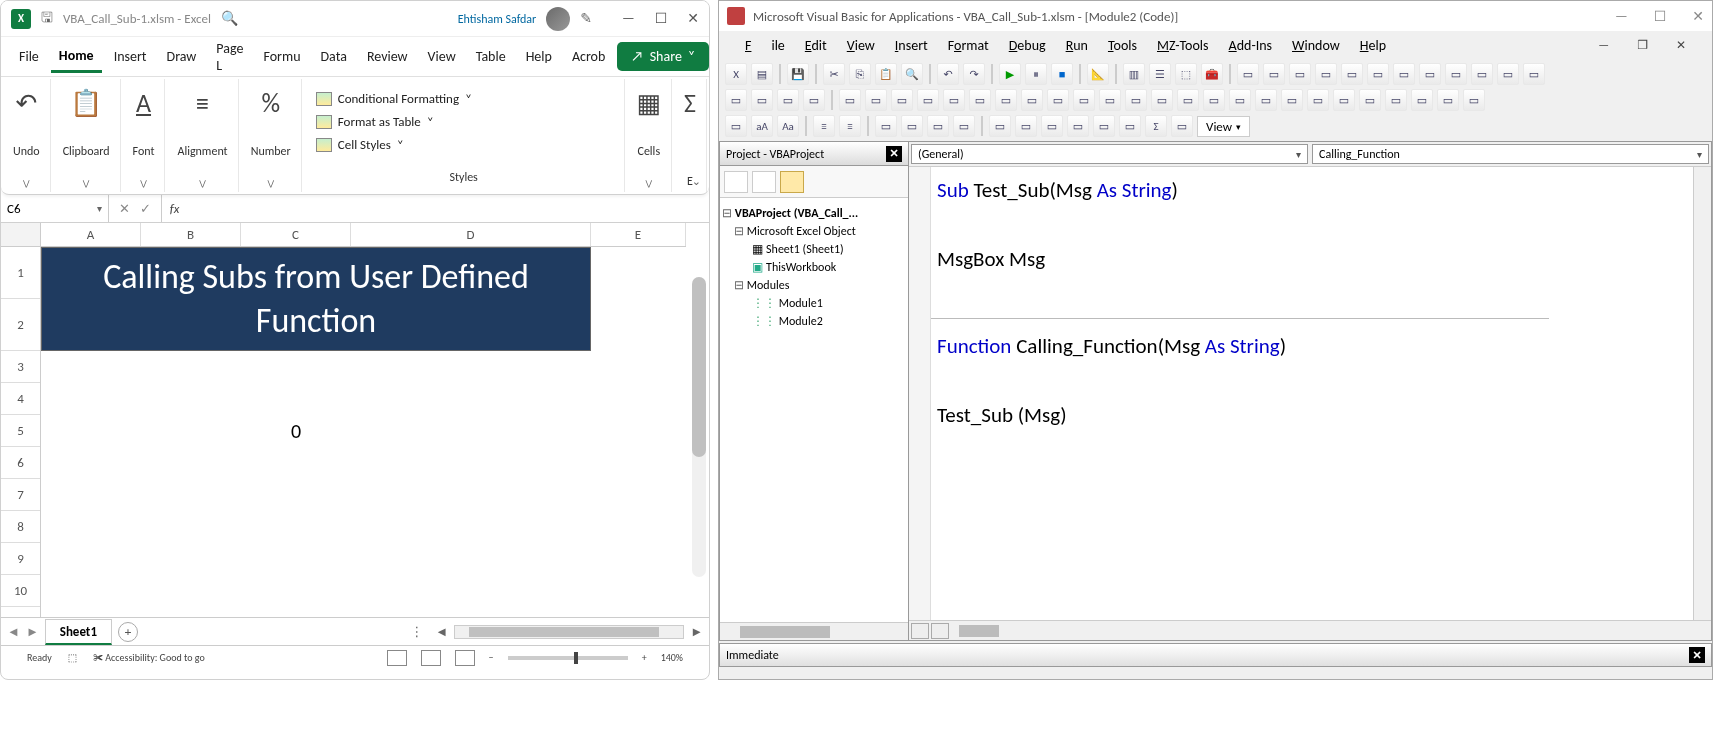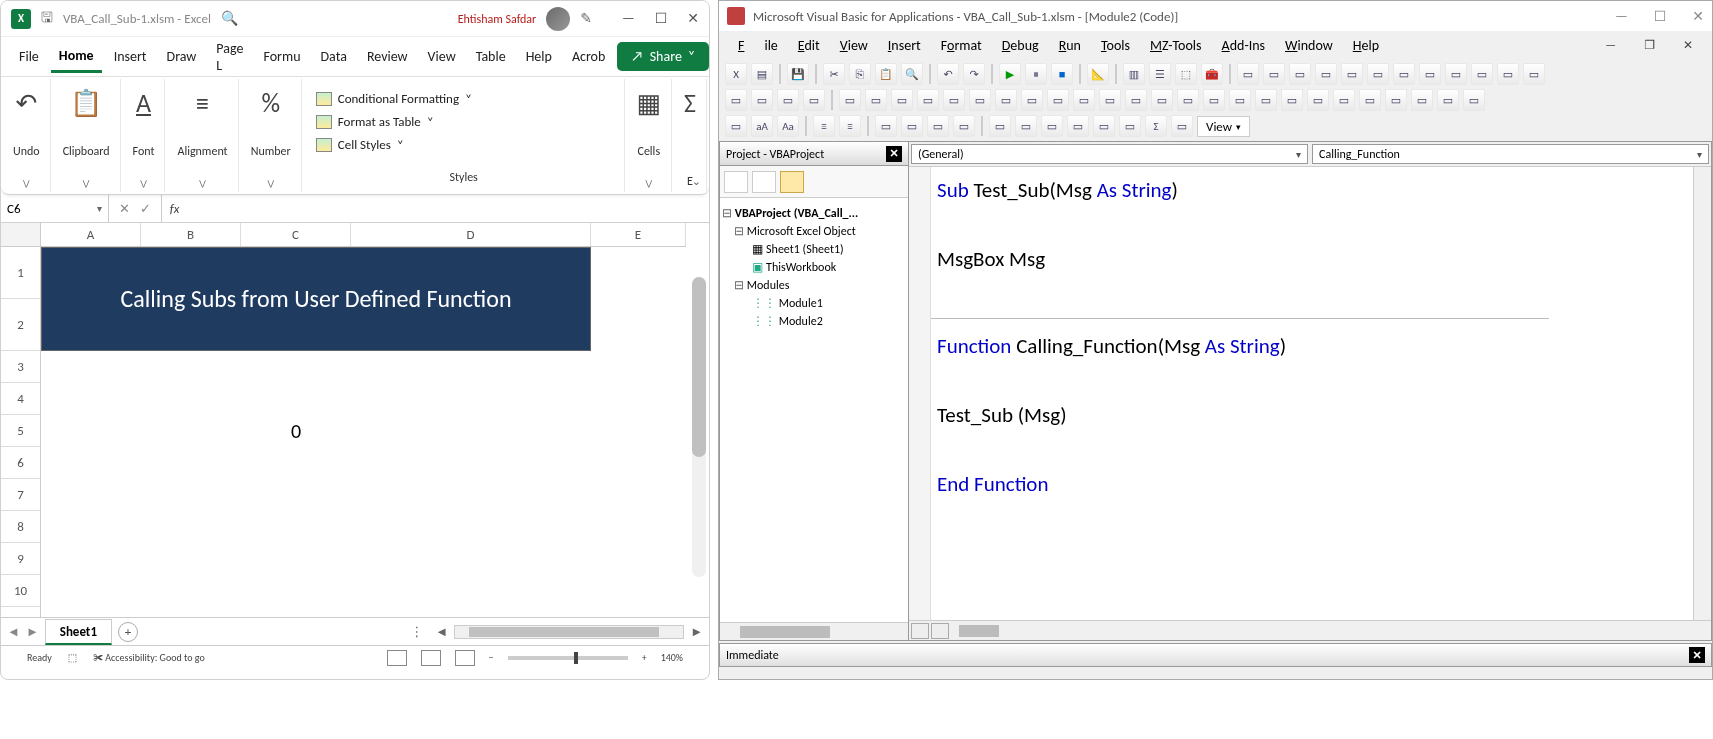--- a/index.html
+++ b/index.html
@@ -5,21 +5,21 @@
 * { margin:0; padding:0; box-sizing:border-box; font-family:"Segoe UI",Calibri,sans-serif; }
 body { width:1713px; height:739px; background:#fff; position:relative; overflow:hidden; }
 
 
 .excel { position:absolute; left:0; top:0; width:710px; height:680px; background:#fff; border:1px solid #d0d0d0; border-radius:8px; overflow:hidden; }
 .excel-titlebar { height:36px; display:flex; align-items:center; padding:0 10px; gap:10px; background:#fff; border-bottom:1px solid #eee; }
 .ex-ico { width:20px; height:20px; background:#107c41; border-radius:3px; display:inline-flex; align-items:center; justify-content:center; color:#fff; font-size:11px; font-weight:bold;}
 .ex-titlebar-ico { font-size:14px; color:#666; }
 .ex-title { font-size:13px; color:#888; flex:0 0 auto;}
 .excel-titlebar .spacer{flex:1}
-.ex-user{font-size:12px;color:#b91c1c}
+.ex-user{font-size:12px;color:#0369a1}
 .avatar{width:24px;height:24px;border-radius:50%;background:linear-gradient(135deg,#6a6a6a,#999);}
 .wctrl{display:flex;gap:20px;margin-left:20px;color:#555;font-size:14px}
 
 .excel-menubar{height:40px;display:flex;align-items:center;gap:4px;padding:0 10px;border-bottom:1px solid #e0e0e0}
 .ex-tab{padding:6px 8px;font-size:14px;color:#222;cursor:pointer}
 .ex-tab.active{font-weight:600;border-bottom:3px solid #107c41;color:#000}
 .share-btn{margin-left:auto;background:#107c41;color:#fff;padding:6px 14px;border-radius:5px;font-size:14px;display:flex;align-items:center;gap:6px}
 .share-btn::before{content:"↗";}
 
 .excel-ribbon{height:118px;display:flex;gap:2px;padding:2px;background:#fff;border-bottom:1px solid #d0d0d0;position:relative;border-radius:0 0 8px 8px;box-shadow:0 2px 3px rgba(0,0,0,0.05)}
@@ -42,21 +42,21 @@
 .excel-grid{display:flex;height:370px;position:relative}
 .rowhdrs{width:40px;background:#fff;border-right:1px solid #ccc}
 .rowhdrs div{height:32px;border-bottom:1px solid #ddd;display:flex;align-items:center;justify-content:center;font-size:13px;color:#555}
 .rowhdrs div.r1{height:52px}
 .rowhdrs div.r2{height:52px}
 .colhdrs{height:24px;display:flex;background:#fff;border-bottom:1px solid #ccc}
 .colhdrs div{border-right:1px solid #ddd;display:flex;align-items:center;justify-content:center;font-size:13px;color:#555}
 .colA{width:100px}.colB{width:100px}.colC{width:110px}.colD{width:240px}.colE{width:95px}
 .gridbody{flex:1;position:relative}
 .corner{width:40px;height:24px;border-right:1px solid #ccc;border-bottom:1px solid #ccc;background:#f3f3f3}
-.merged-banner{position:absolute;left:0;top:0;width:550px;height:104px;background:#1f3b60;color:#fff;display:flex;align-items:center;justify-content:center;font-size:24px;text-align:center;line-height:1.3;padding:0 10px;border:1px solid #666}
+.merged-banner{position:absolute;left:0;top:0;width:550px;height:104px;background:#1f3b60;color:#fff;display:flex;align-items:center;justify-content:center;font-size:34px;text-align:center;line-height:1.3;padding:0 10px;border:1px solid #666}
 .cell5c{position:absolute;left:200px;top:168px;width:110px;height:32px;display:flex;align-items:center;justify-content:center;font-size:20px}
 .excel-scroll{position:absolute;right:3px;top:30px;width:14px;height:300px;background:#f0f0f0;border-radius:7px}
 .excel-scroll .thumb{width:100%;height:180px;background:#c0c0c0;border-radius:7px}
 
 .excel-tabs{height:28px;display:flex;align-items:center;border-top:1px solid #ccc;padding:0 6px;gap:6px;font-size:13px}
 .sheettab{padding:4px 14px;border:1px solid #ccc;border-bottom:2px solid #107c41;background:#fff;font-weight:600}
 .addsheet{width:20px;height:20px;border:1px solid #aaa;border-radius:50%;display:flex;align-items:center;justify-content:center;color:#555}
 .three-dots{margin-left:auto;color:#666;margin-right:6px}
 .hsbar{width:230px;height:14px;background:#f0f0f0;border:1px solid #ccc;display:flex;align-items:center}
 .hsbar .th{width:190px;height:10px;background:#c0c0c0;margin-left:14px}
@@ -66,21 +66,21 @@
 .viewbtn{width:20px;height:16px;border:1px solid #888}
 .zoom-slider{width:120px;height:4px;background:#ccc;position:relative}
 .zoom-slider .knob{position:absolute;left:55%;top:-4px;width:4px;height:12px;background:#444}
 
 
 .vba{position:absolute;left:718px;top:0;width:995px;height:680px;background:#f0f0f0;border:1px solid #aaa}
 .vba-title{height:30px;background:#fff;display:flex;align-items:center;padding:0 8px;gap:8px;font-size:13px;color:#555}
 .vba-ico{width:18px;height:18px;background:#c04040;border-radius:2px}
 .vba-title .spacer{flex:1}
 .vba-title .wb{display:flex;gap:26px;color:#888;font-size:14px}
-.vba-menubar{height:28px;display:flex;align-items:center;gap:0;padding:0 9px;font-size:14px;background:#f0f0f0}
+.vba-menubar{height:28px;display:flex;align-items:center;gap:0;padding:0 16px;font-size:14px;background:#f0f0f0}
 .vba-menubar span{padding:4px 10px;cursor:pointer}
 .vba-menubar span u{text-decoration:underline}
 .vba-menubar .childctrl{margin-left:auto;display:flex;gap:8px;font-size:12px;color:#444}
 
 .vba-toolbars{background:#f0f0f0;padding:2px 6px}
 .vba-tbrow{display:flex;flex-wrap:wrap;gap:4px;align-items:center;padding:2px 0}
 .tbtn{width:22px;height:22px;border:1px solid #e8e8e8;background:linear-gradient(#fff,#eaeaea);border-radius:2px;display:flex;align-items:center;justify-content:center;font-size:11px;color:#446}
 .tbsep{width:2px;height:20px;background:#ccc;margin:0 2px}
 .viewdrop{padding:2px 8px;border:1px solid #ccc;background:#fff;font-size:13px;display:flex;align-items:center;gap:4px}
 .viewdrop::after{content:"▾";font-size:9px}
@@ -448,21 +448,20 @@
         <div class="code-scroll"></div>
         <div><span class="kw">Sub</span><span> Test_Sub(Msg </span><span class="kw">As String</span><span>)</span></div>
         <div>&nbsp;</div>
         <div>    MsgBox Msg</div>
         <div>&nbsp;</div>
         <hr class="hr-sep">
         <div><span class="kw">Function</span><span> Calling_Function(Msg </span><span class="kw">As String</span><span>)</span></div>
         <div>&nbsp;</div>
         <div> Test_Sub (Msg)</div>
         <div>&nbsp;</div>
-        <div><span class="kw">End Function</span></div>
       </div>
       <div class="code-bottom">
         <span class="vb"></span>
         <span class="vb"></span>
         <div class="sc"></div>
       </div>
     </div>
   </div>
 
   <div class="immediate">

